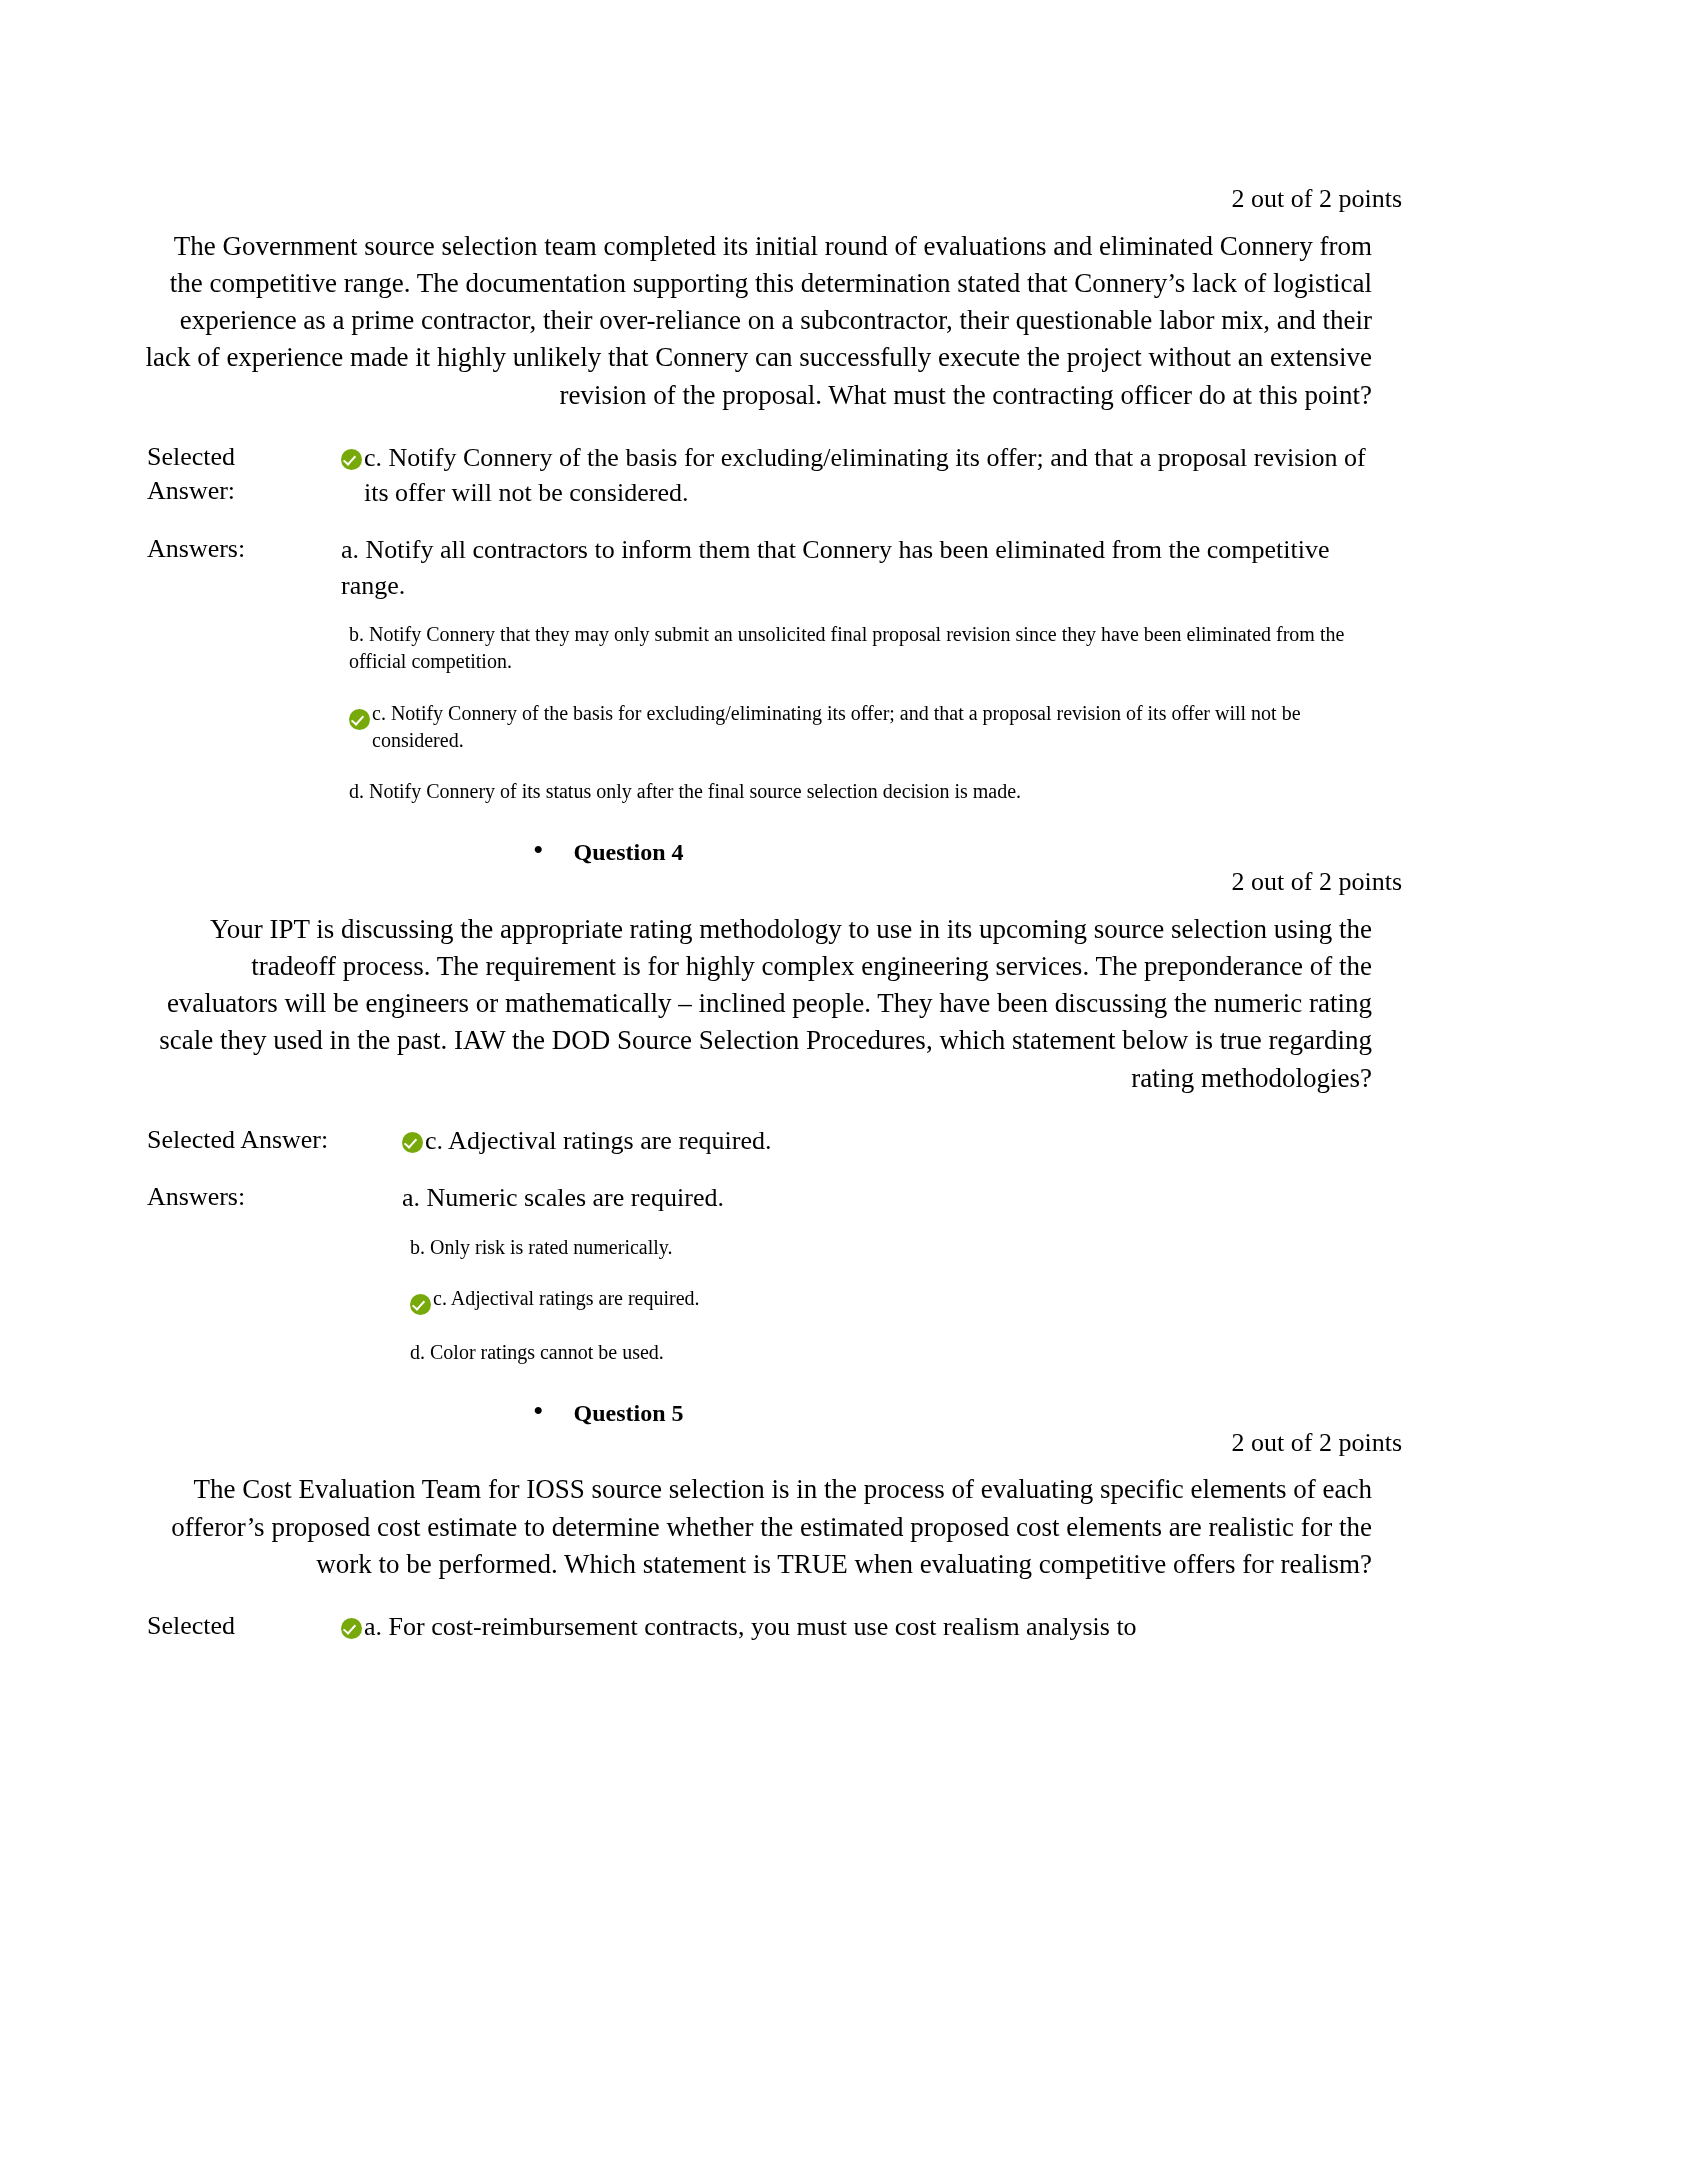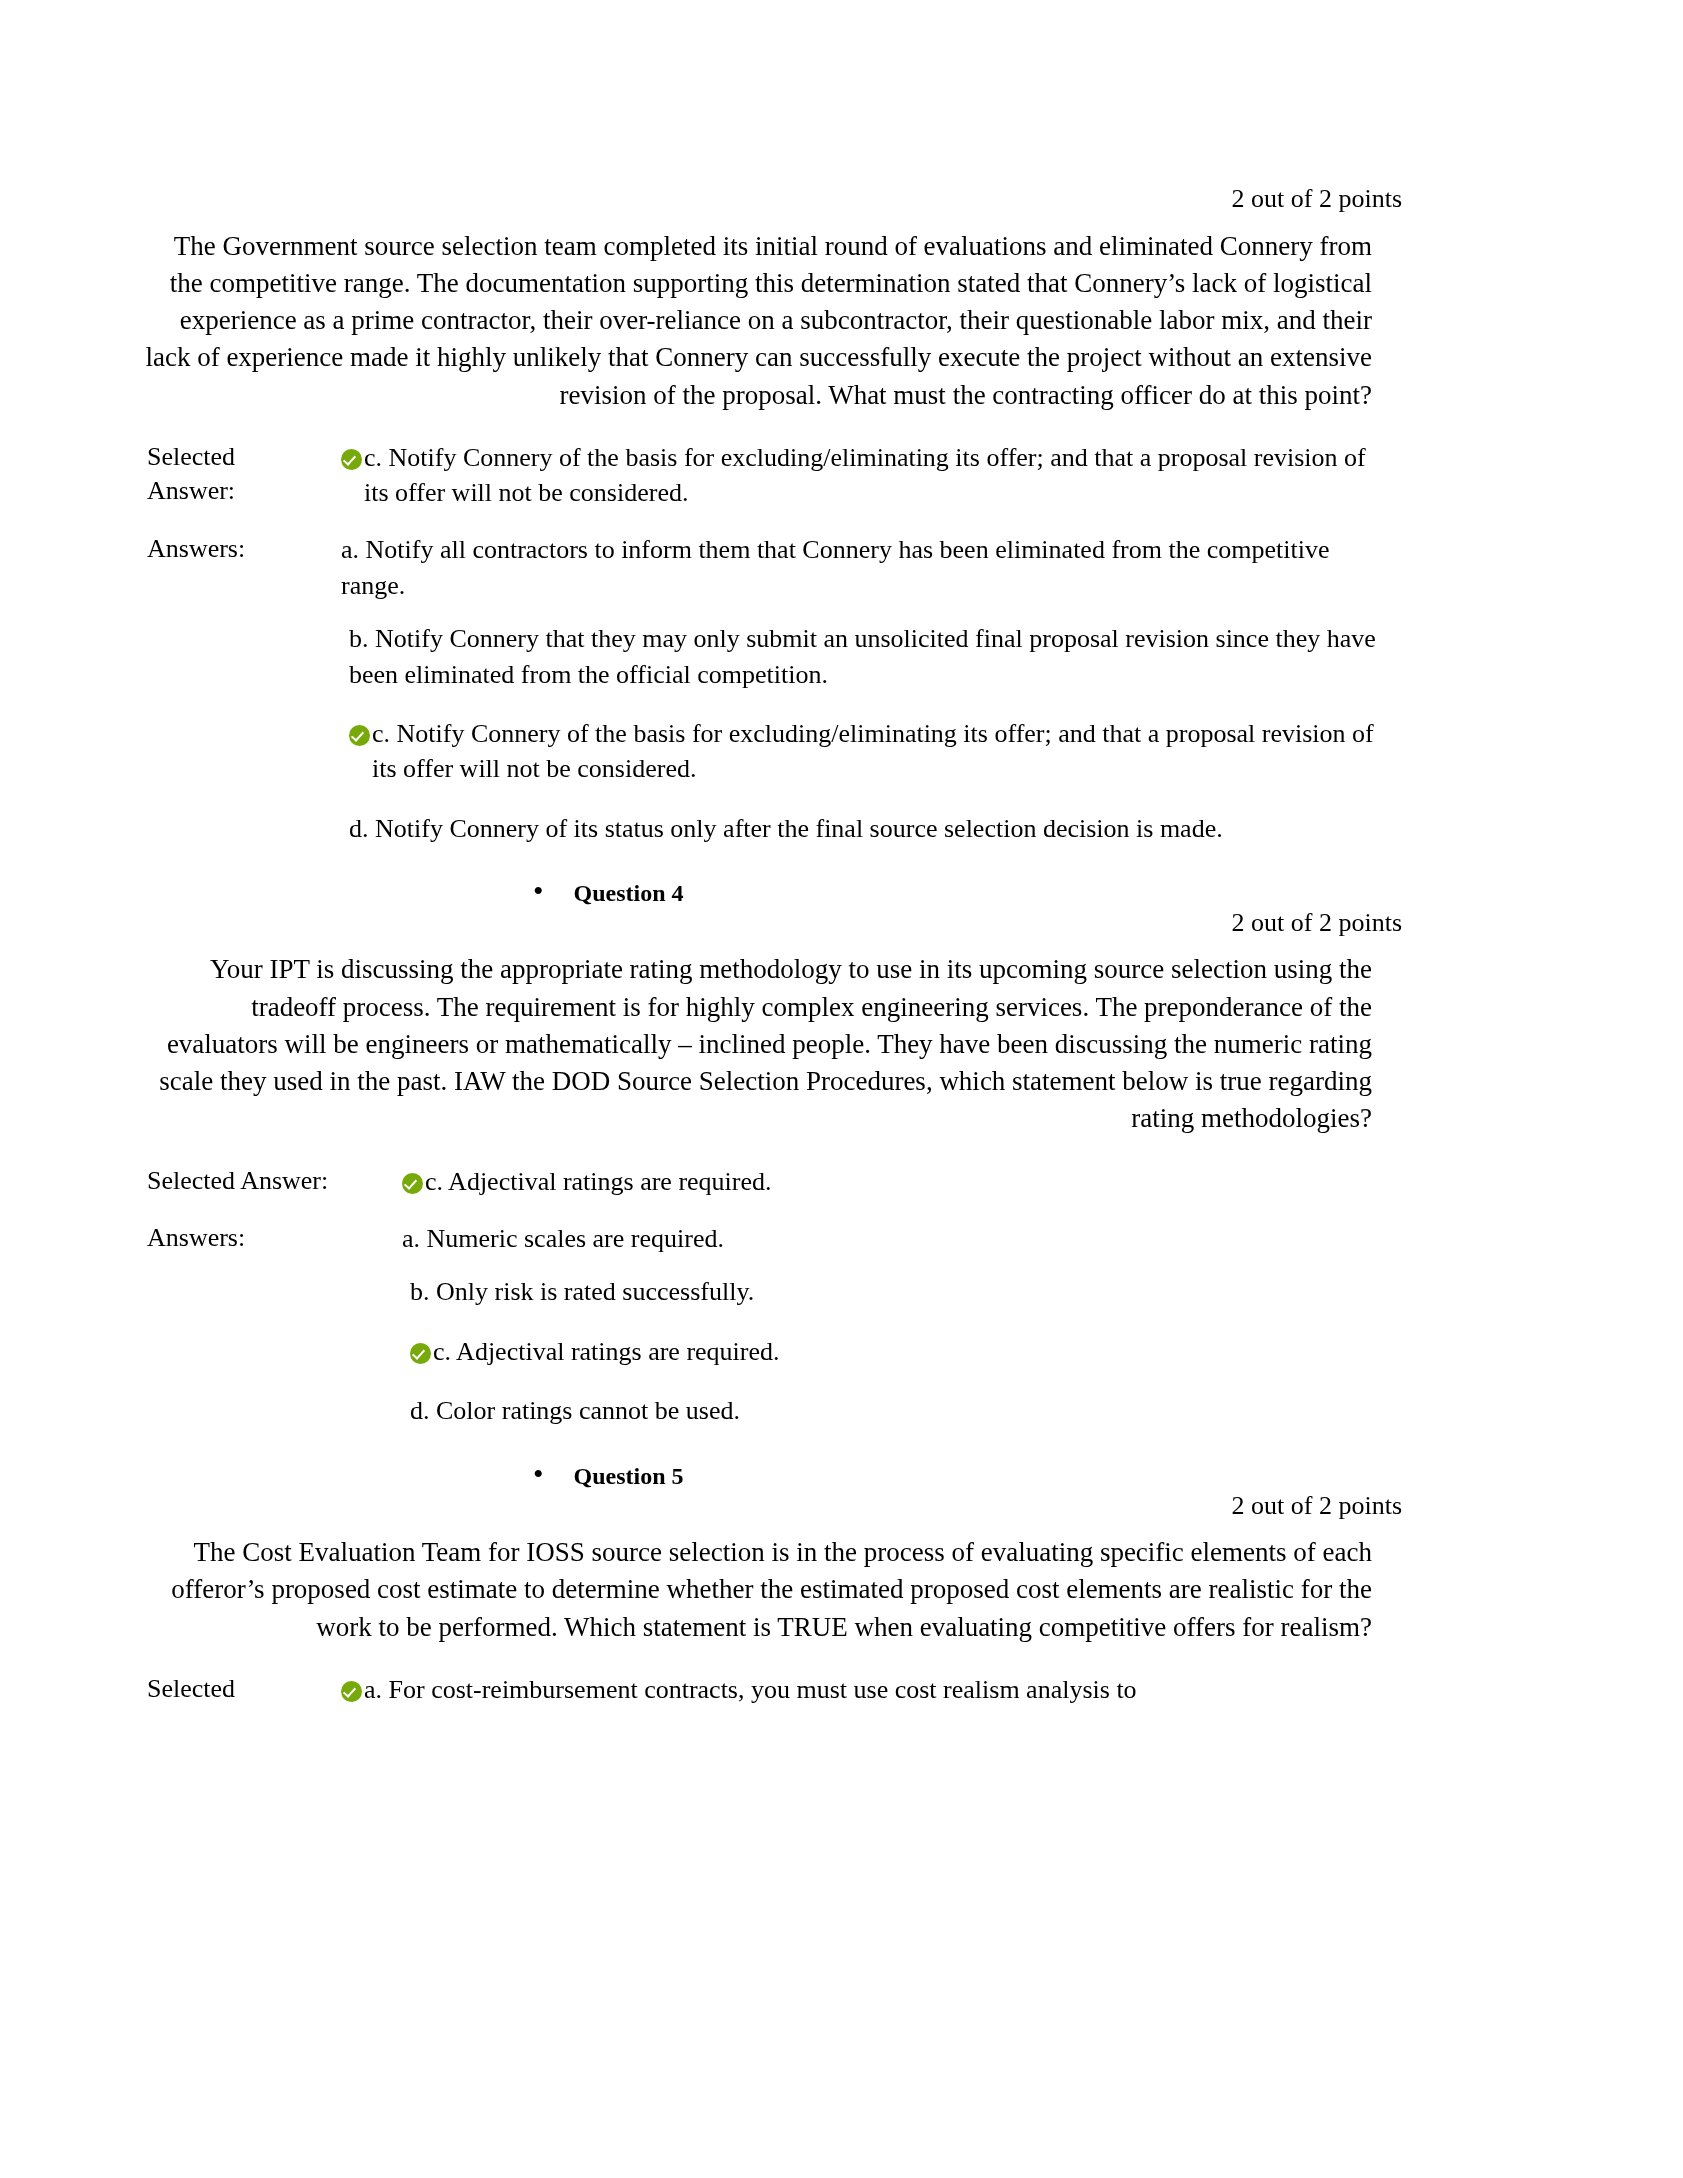--- a/index.html
+++ b/index.html
@@ -60,21 +60,21 @@
     line-height: 1.36;
     flex: 1 1 auto;
     max-width: 1030px;
     display: flex;
     align-items: flex-start;
   }
   .row-body .txt {
     display: inline;
   }
   .opt {
-    font-size: 26px;
+    font-size: 20px;
     line-height: 1.36;
     margin-bottom: 24px;
     display: flex;
     align-items: flex-start;
     max-width: 1030px;
   }
   .opts {
     margin-left: 202px;
     margin-top: -4px;
   }
@@ -185,21 +185,21 @@
 
       <div class="row">
         <div class="row-label wide">Answers:</div>
         <div class="row-body">
           <span class="txt">a. Numeric scales are required.</span>
         </div>
       </div>
 
       <div class="opts wide">
         <div class="opt">
-          <span class="txt">b. Only risk is rated successfully.</span>
+          <span class="txt">b. Only risk is rated numerically.</span>
         </div>
         <div class="opt">
           <span class="check"></span>
           <span class="txt">c. Adjectival ratings are required.</span>
         </div>
         <div class="opt">
           <span class="txt">d. Color ratings cannot be used.</span>
         </div>
       </div>
     </div>

